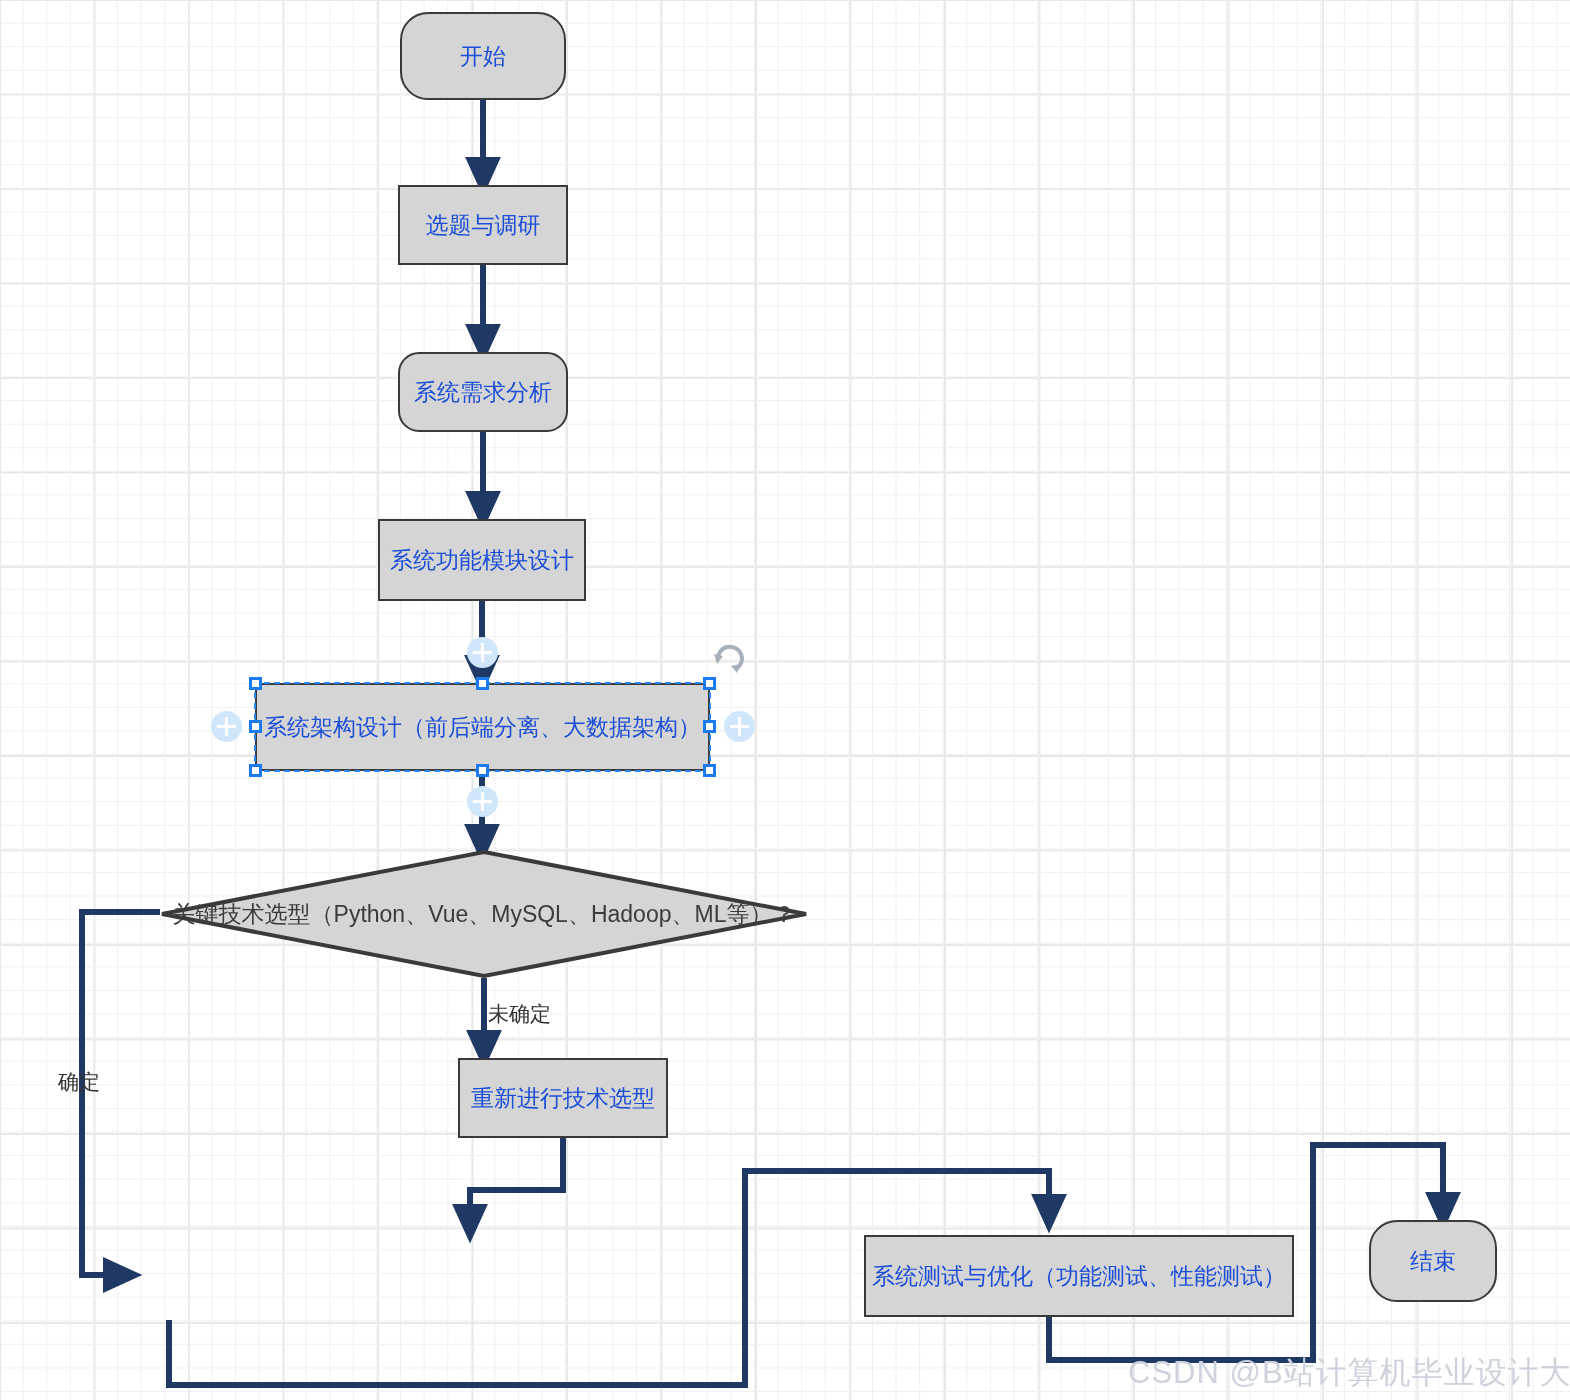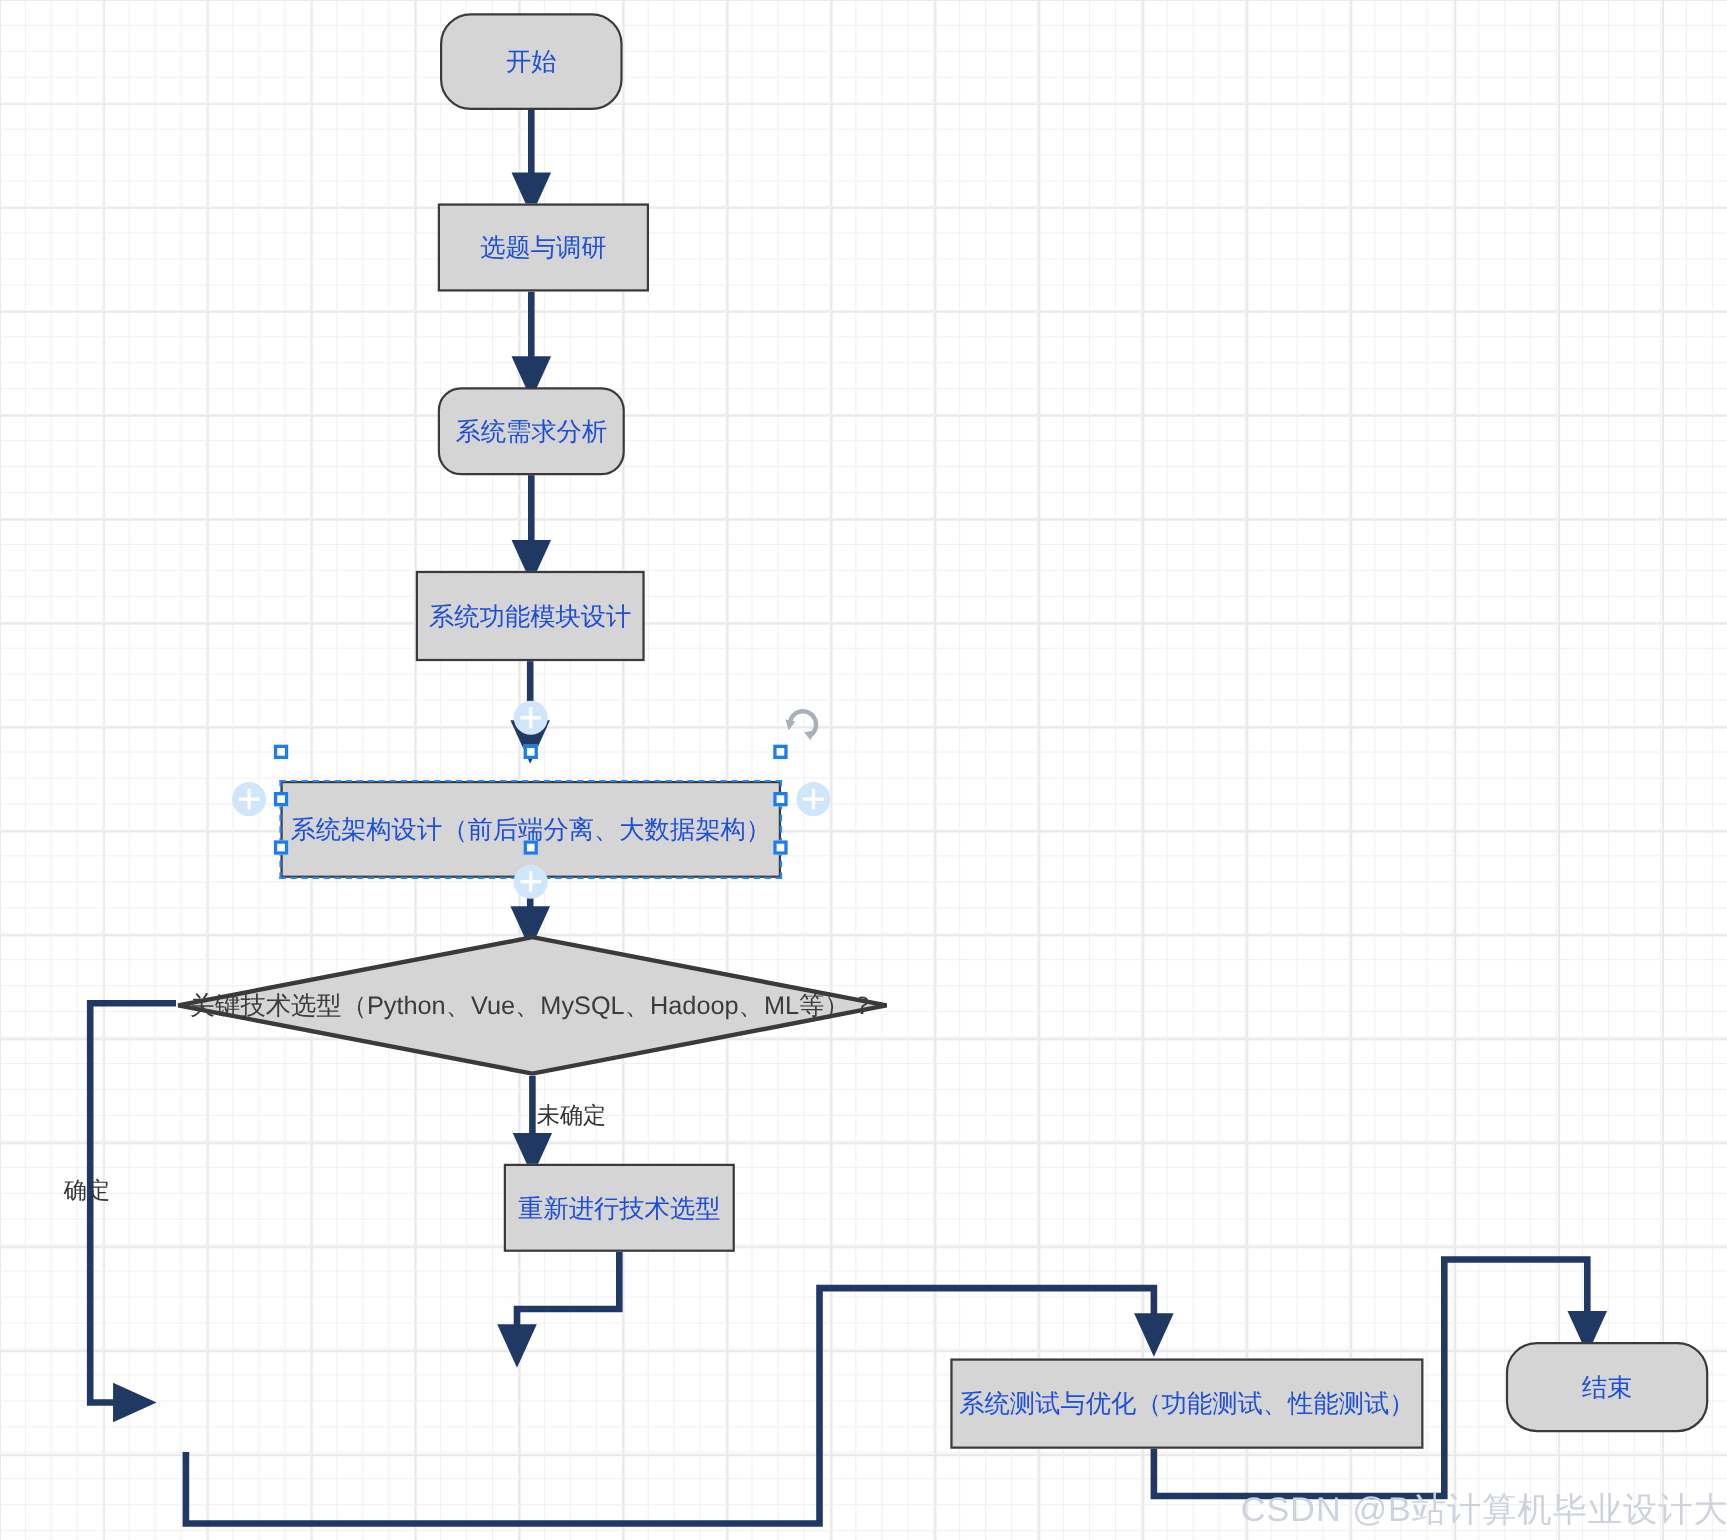--- a/index.html
+++ b/index.html
@@ -48,21 +48,20 @@
     line-height: 1.25;
     white-space: nowrap;
   }
   .node.terminator {
     border-radius: 28px;
   }
   .node.selected {
     border: 2px solid #3a3a3a;
     outline: 2px dashed #2a86f5;
     outline-offset: -1px;
-    margin-top: 27px;
   }
   .decision-wrap {
     position: absolute;
     display: flex;
     align-items: center;
     justify-content: center;
   }
   .decision-shape {
     position: absolute;
     left: 0; top: 0;
@@ -155,21 +154,21 @@
       <path d="M169,1320 L169,1385 L745,1385 L745,1171 L1049,1171 L1049,1213" marker-end="url(#arrowhead)"></path>
 
       <path d="M1049,1304 L1049,1360 L1313,1360 L1313,1145 L1443,1145 L1443,1211" marker-end="url(#arrowhead)"></path>
     </g>
   </svg>
 
   <div class="node terminator" style="left:400px; top:12px; width:166px; height:88px;">
     <span>开始</span>
   </div>
 
-  <div class="node" style="left:398px; top:185px; width:192px; height:80px;">
+  <div class="node" style="left:398px; top:185px; width:170px; height:80px;">
     <span>选题与调研</span>
   </div>
 
   <div class="node" style="left:398px; top:352px; width:170px; height:80px;border-radius:21px;">
     <span>系统需求分析</span>
   </div>
 
   <div class="node" style="left:378px; top:519px; width:208px; height:82px;">
     <span>系统功能模块设计</span>
   </div>
@@ -187,21 +186,21 @@
 
   <div class="node" style="left:458px; top:1058px; width:210px; height:80px;">
     <span>重新进行技术选型</span>
   </div>
 
 
   <div class="node" style="left:864px; top:1222px; width:430px; height:82px;margin-top:13px;">
     <span>系统测试与优化（功能测试、性能测试）</span>
   </div>
 
-  <div class="node terminator" style="left:1369px; top:1220px; width:184px; height:82px;">
+  <div class="node terminator" style="left:1369px; top:1220px; width:128px; height:82px;">
     <span>结束</span>
   </div>
 
   <div class="edge-label" style="left:58px; top:1068px;">确定</div>
   <div class="edge-label" style="left:447px; top:1000px;margin-left:41px;">未确定</div>
 
   <div class="plus-point" style="left:467px; top:637px;"></div>
   <div class="plus-point" style="left:467px; top:786px;"></div>
   <div class="plus-point" style="left:211px; top:711px;"></div>
   <div class="plus-point" style="left:724px; top:711px;"></div>

